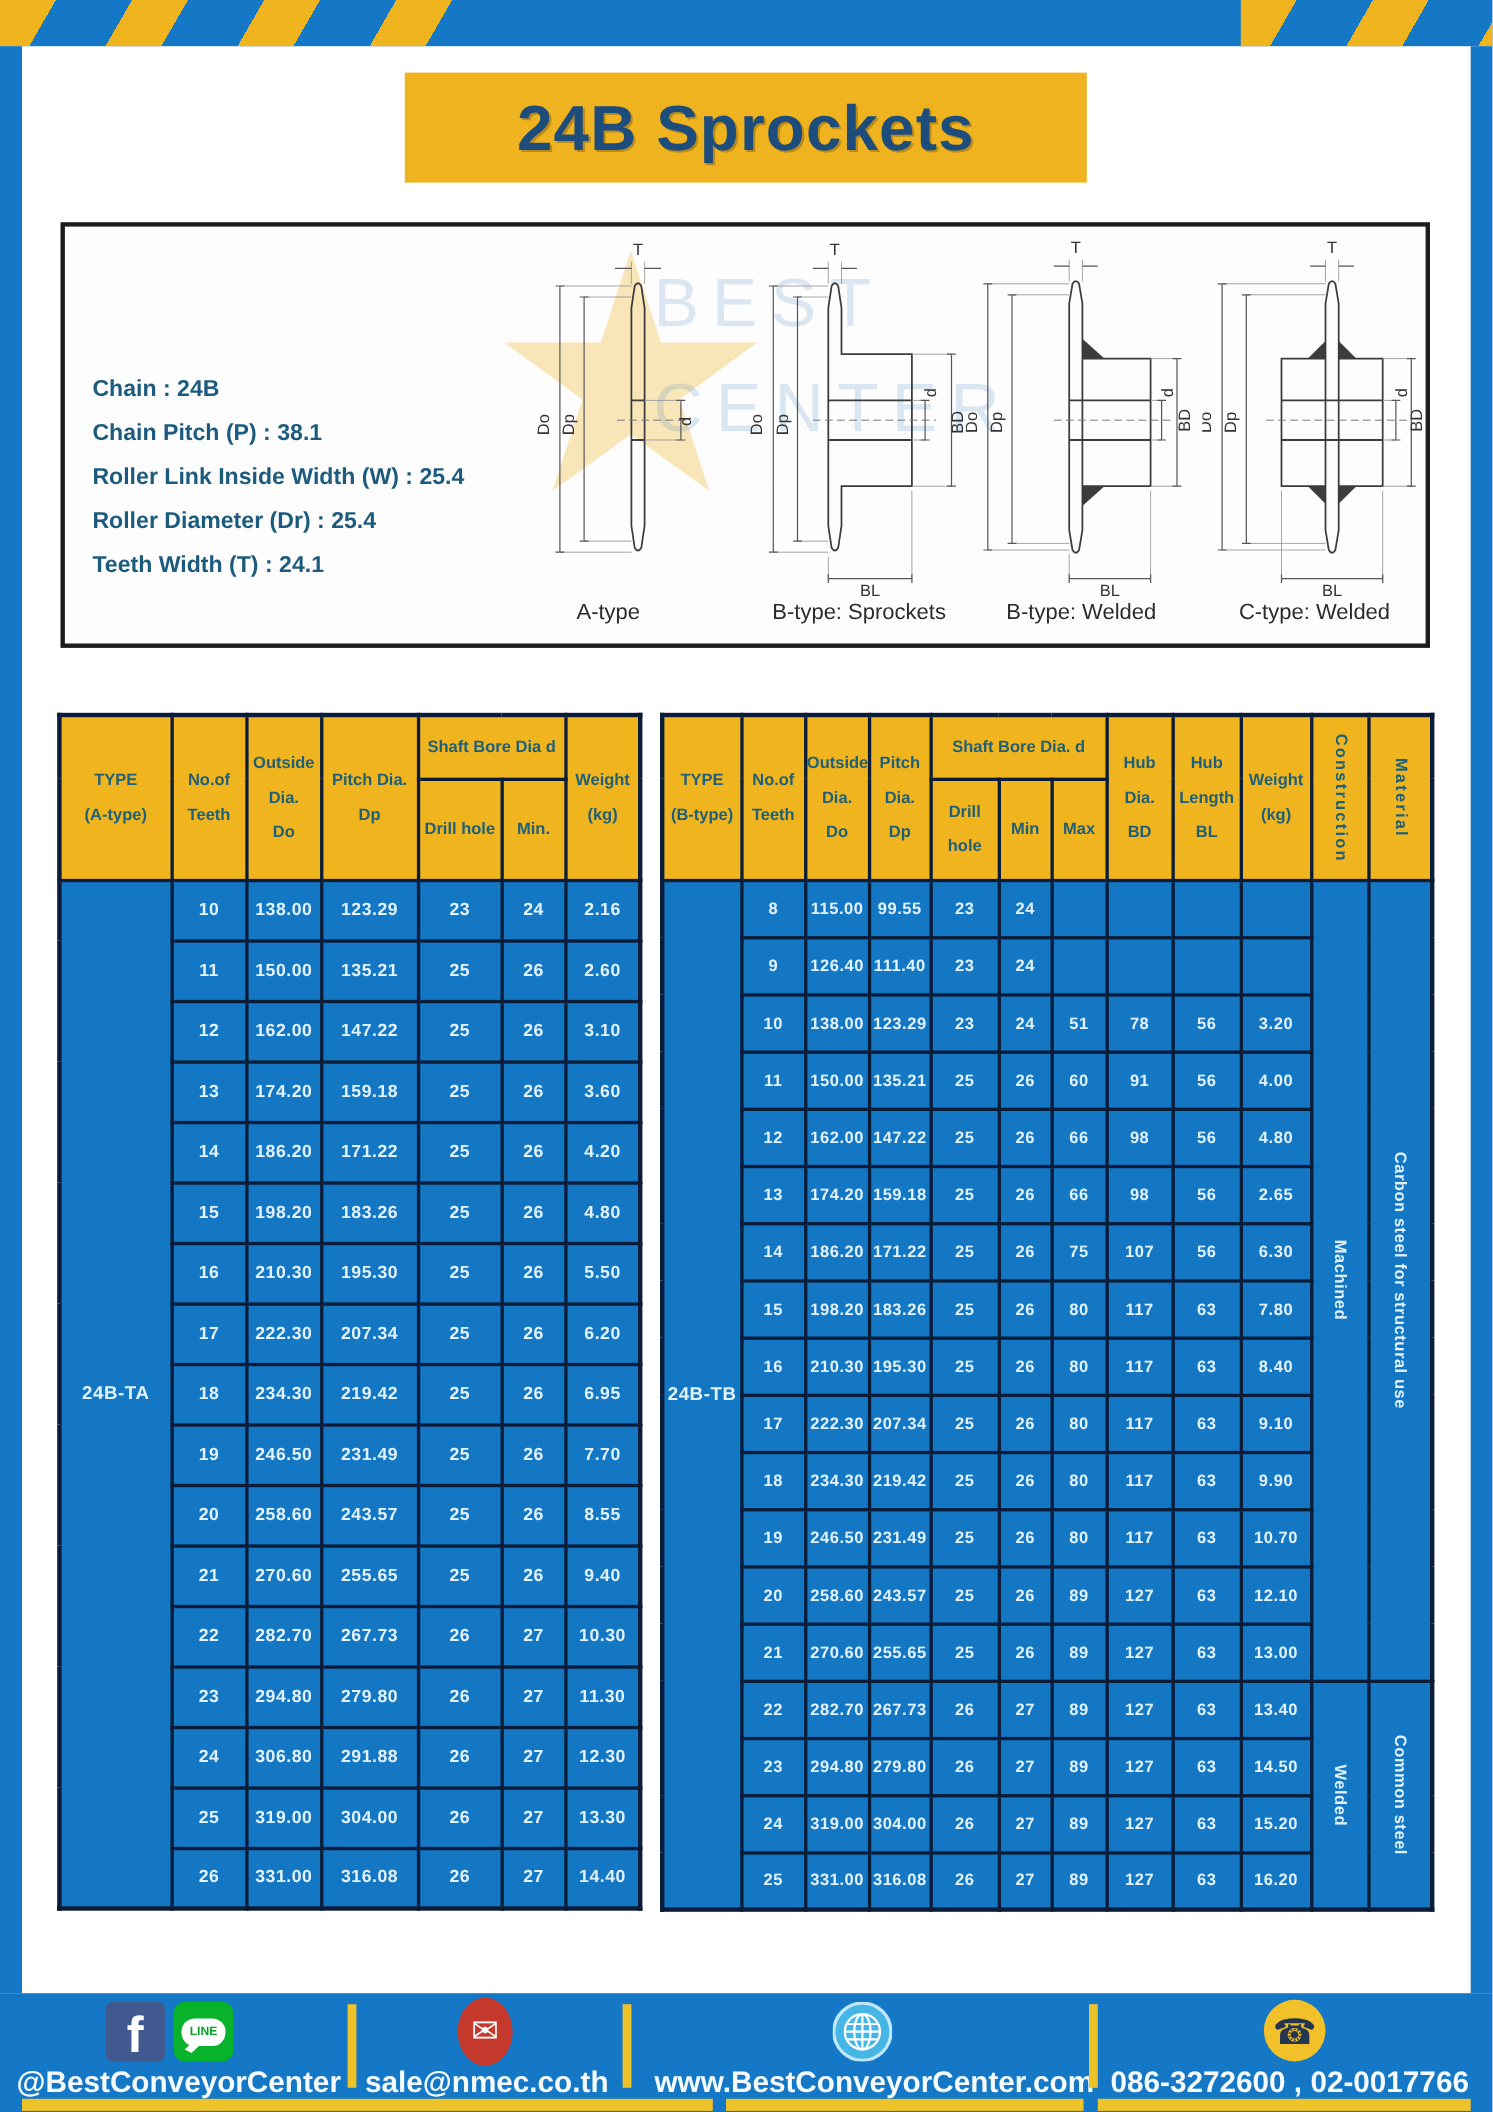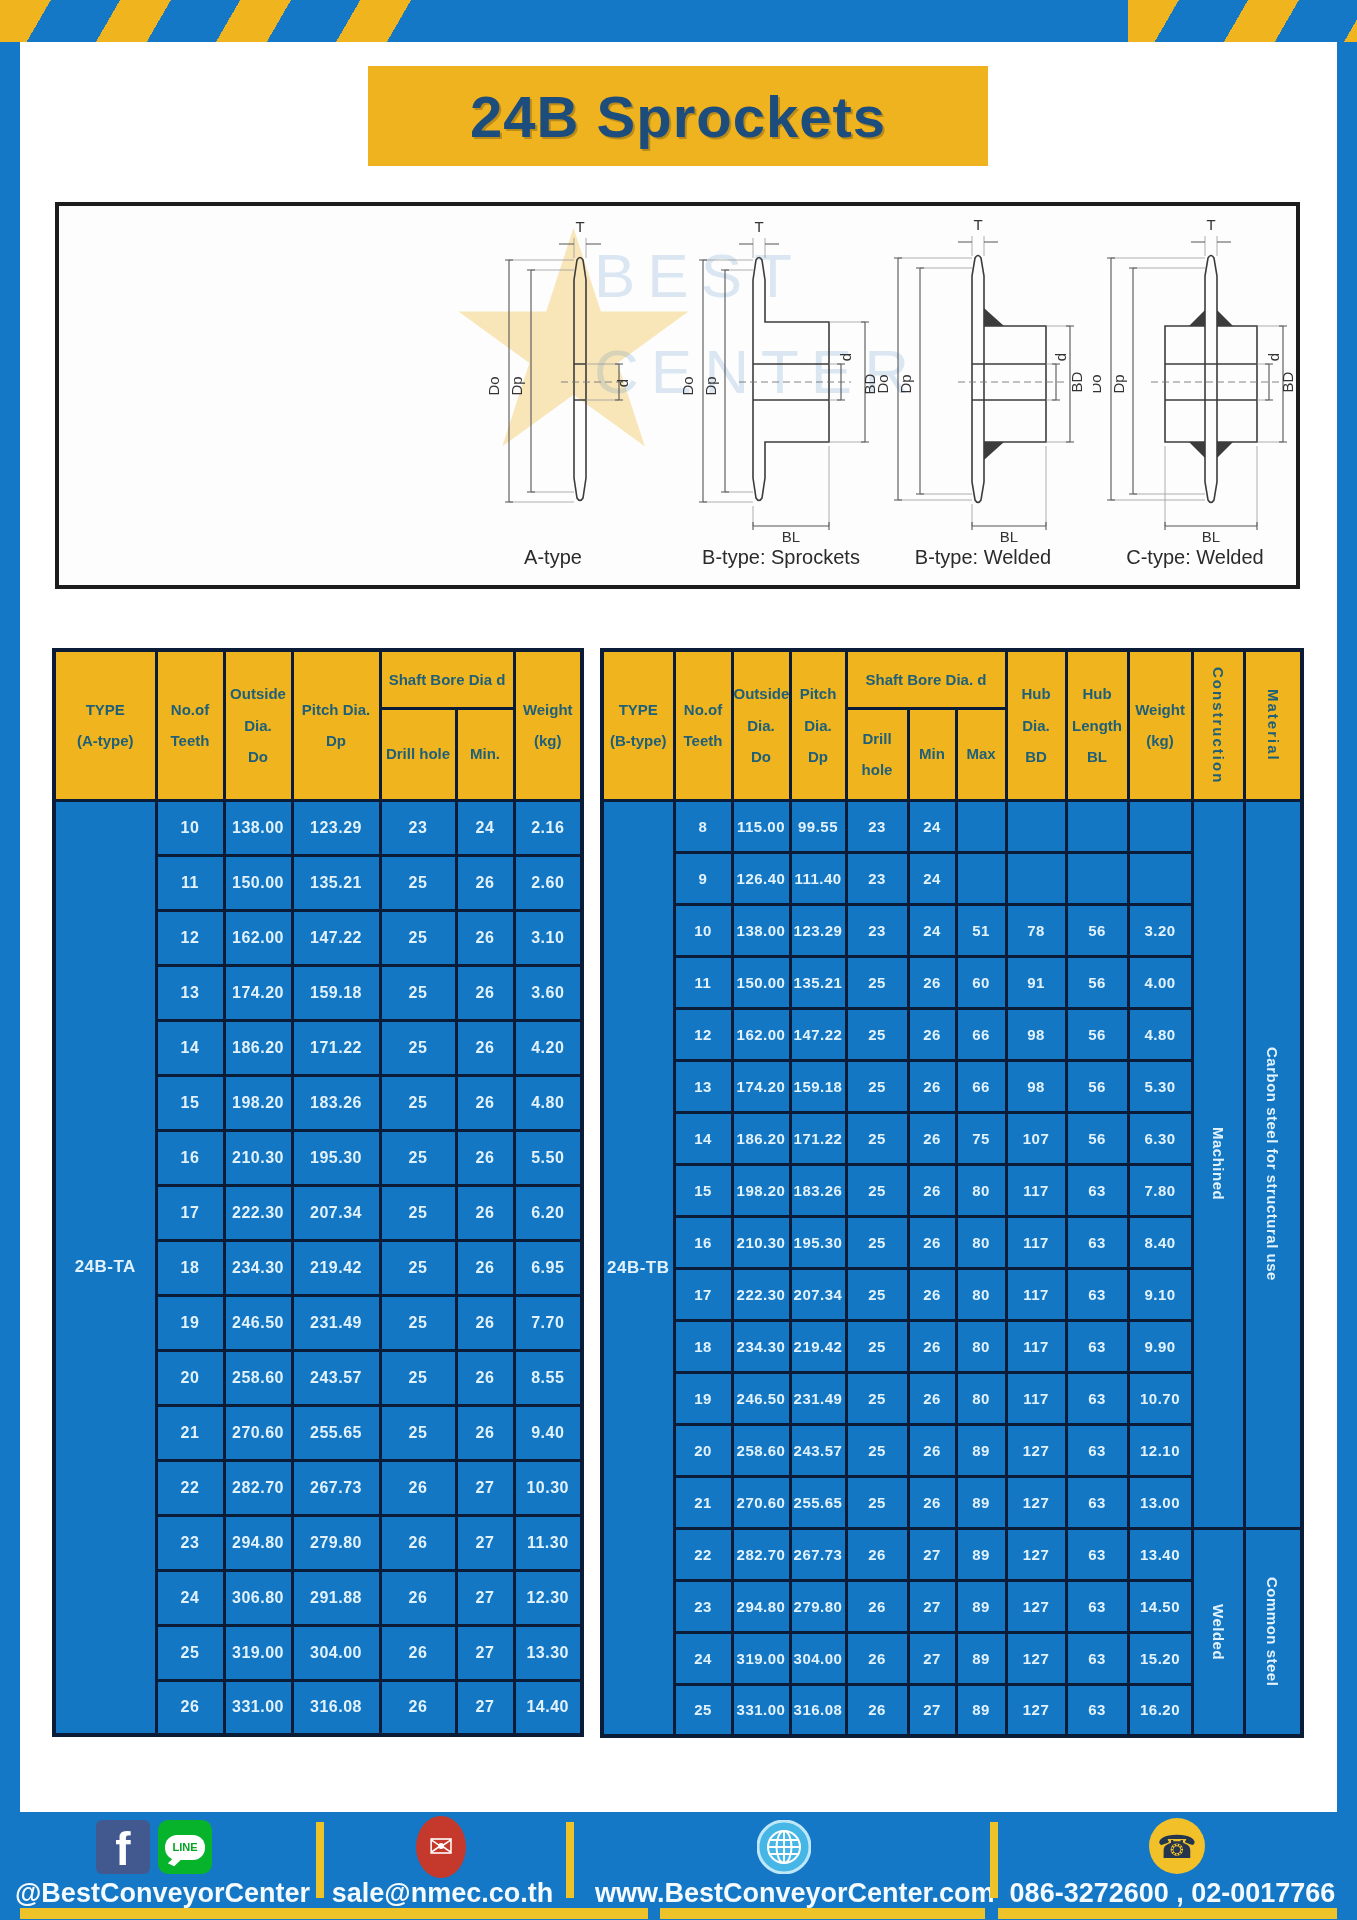--- a/index.html
+++ b/index.html
@@ -94,20 +94,27 @@
     <h1>24B Sprockets</h1>
   </div>
 
   <div class="diagram-box">
     <div class="wm-star"></div>
     <div class="wm-text">
       <div>BEST</div>
       <div>CENTER</div>
     </div>
 
+    <div class="specs">
+      <div>Chain  : 24B</div>
+      <div>Chain Pitch (P)  :  38.1</div>
+      <div>Roller Link Inside Width (W)  :  25.4</div>
+      <div>Roller Diameter (Dr)  : 25.4</div>
+      <div>Teeth Width (T)  :  24.1</div>
+    </div>
 
     <figure class="drawing da">
       <svg width="160" height="330" viewBox="0 0 160 330">
         <path class="prt" d="M101,66 L104,46 Q107,41 110,46 L113,66 L113,264 L110,284 Q107,289 104,284 L101,264 Z"></path>
         <path class="prt" d="M101,150 H113 M101,186 H113"></path>
         <path class="cl" d="M88,168 H150"></path>
         <path class="ext" d="M36,46 H101 M36,288 H101 M58,56 H101 M58,278 H101 M113,150 H146 M113,186 H146 M101,44 V24 M113,44 V24"></path>
         <path class="dim" d="M36,46 V288 M32,46 H40 M32,288 H40 M58,56 V278 M54,56 H62 M54,278 H62 M86,30 H101 M113,30 H128 M146,150 V186 M142,150 H150 M142,186 H150"></path>
         <text class="dtx" x="26" y="172" text-anchor="middle" transform="rotate(-90 26 172)">Do</text>
         <text class="dtx" x="49" y="172" text-anchor="middle" transform="rotate(-90 49 172)">Dp</text>
@@ -454,21 +461,21 @@
         </tr>
         <tr>
           <td class="num">13</td>
           <td class="num">174.20</td>
           <td class="num">159.18</td>
           <td class="num">25</td>
           <td class="num">26</td>
           <td class="num">66</td>
           <td class="num">98</td>
           <td class="num">56</td>
-          <td class="num">5.30</td>
+          <td class="num">2.65</td>
         </tr>
         <tr>
           <td class="num">14</td>
           <td class="num">186.20</td>
           <td class="num">171.22</td>
           <td class="num">25</td>
           <td class="num">26</td>
           <td class="num">75</td>
           <td class="num">107</td>
           <td class="num">56</td>

